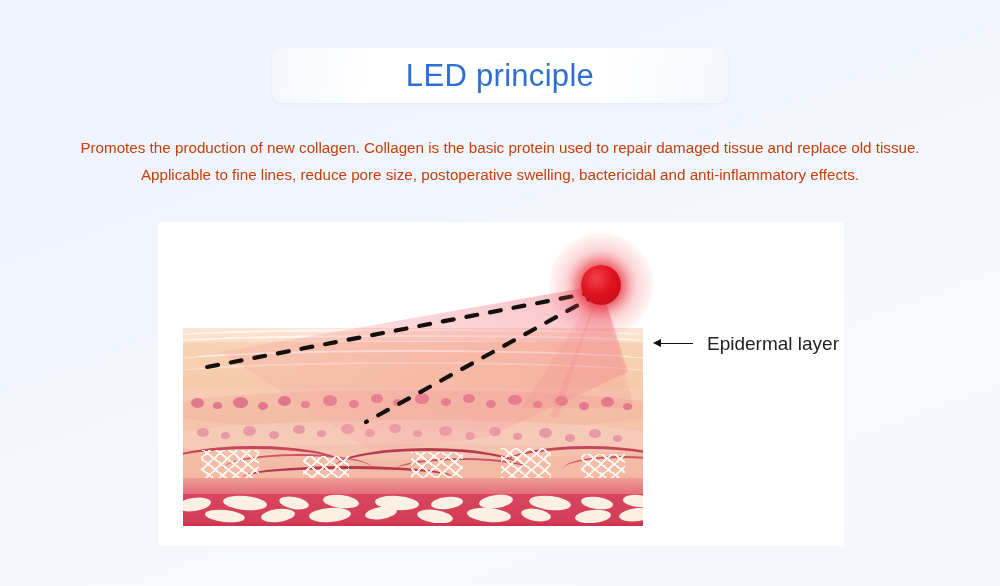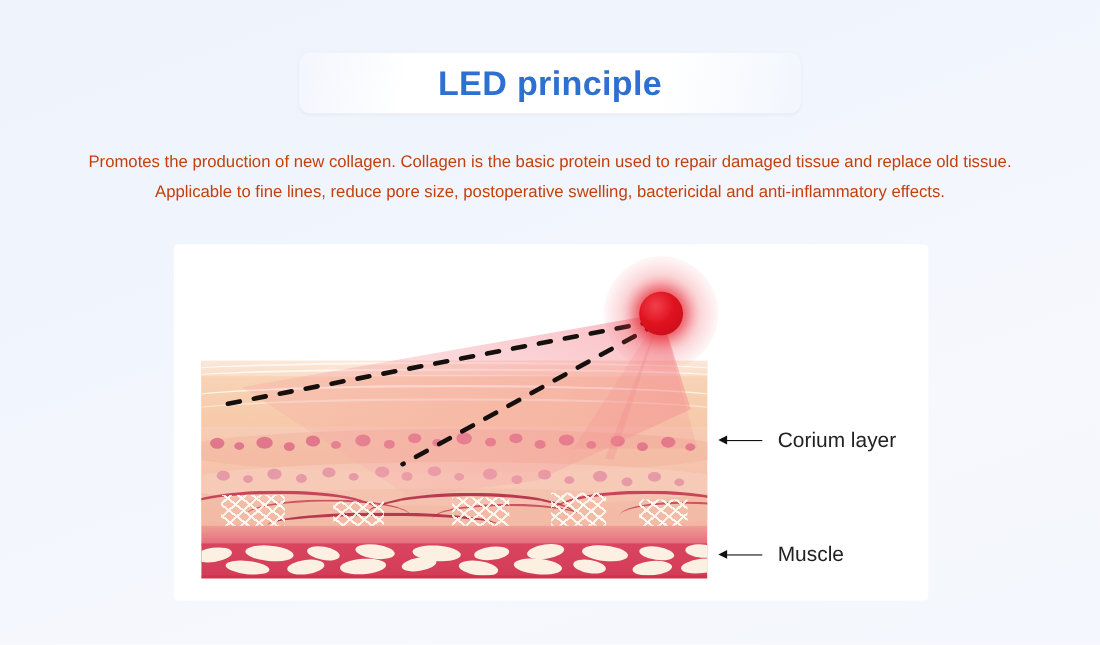--- a/index.html
+++ b/index.html
@@ -31,21 +31,21 @@
     background: linear-gradient(100deg, #f3f6fd 0%, #ffffff 22%, #ffffff 72%, #f2f6fd 100%);
     box-shadow: 0 1px 3px rgba(120, 150, 200, 0.10);
     display: flex;
     align-items: center;
     justify-content: center;
   }
   .title-text {
     font-size: 31px;
     color: #2e6fd2;
     letter-spacing: 0.3px;
-    font-weight: 700;
+    font-weight: 400;
     line-height: 1;
   }
 
   
   .description {
     position: absolute;
     left: 60px;
     top: 134px;
     width: 880px;
     text-align: center;
@@ -377,27 +377,23 @@
         <polygon points="443,63 363,186 476,186" fill="#f2838d" fill-opacity="0.18"></polygon>
 
         <line x1="437" y1="70" x2="44" y2="146" stroke="#15100e" stroke-width="4.2" stroke-dasharray="11 13" stroke-linecap="round"></line>
 
         <line x1="440" y1="72" x2="208" y2="200" stroke="#15100e" stroke-width="4.2" stroke-dasharray="11 13" stroke-linecap="round"></line>
       </svg>
 
       <div class="led-glow"></div>
       <div class="led-bulb"></div>
 
-
-      <div class="callout" style="left:495px; top:167px;">
+      <div class="callout" style="left:495px; top:110px;">
         <span class="arrow"></span>
-        <span class="label">Corium layer</span>
+        <span class="label">Epidermal layer</span>
       </div>
 
-      <div class="callout" style="left:495px; top:271px;">
-        <span class="arrow"></span>
-        <span class="label">Muscle</span>
-      </div>
+
 
     </div>
   </div>
 
 </div>
 
 </body></html>

